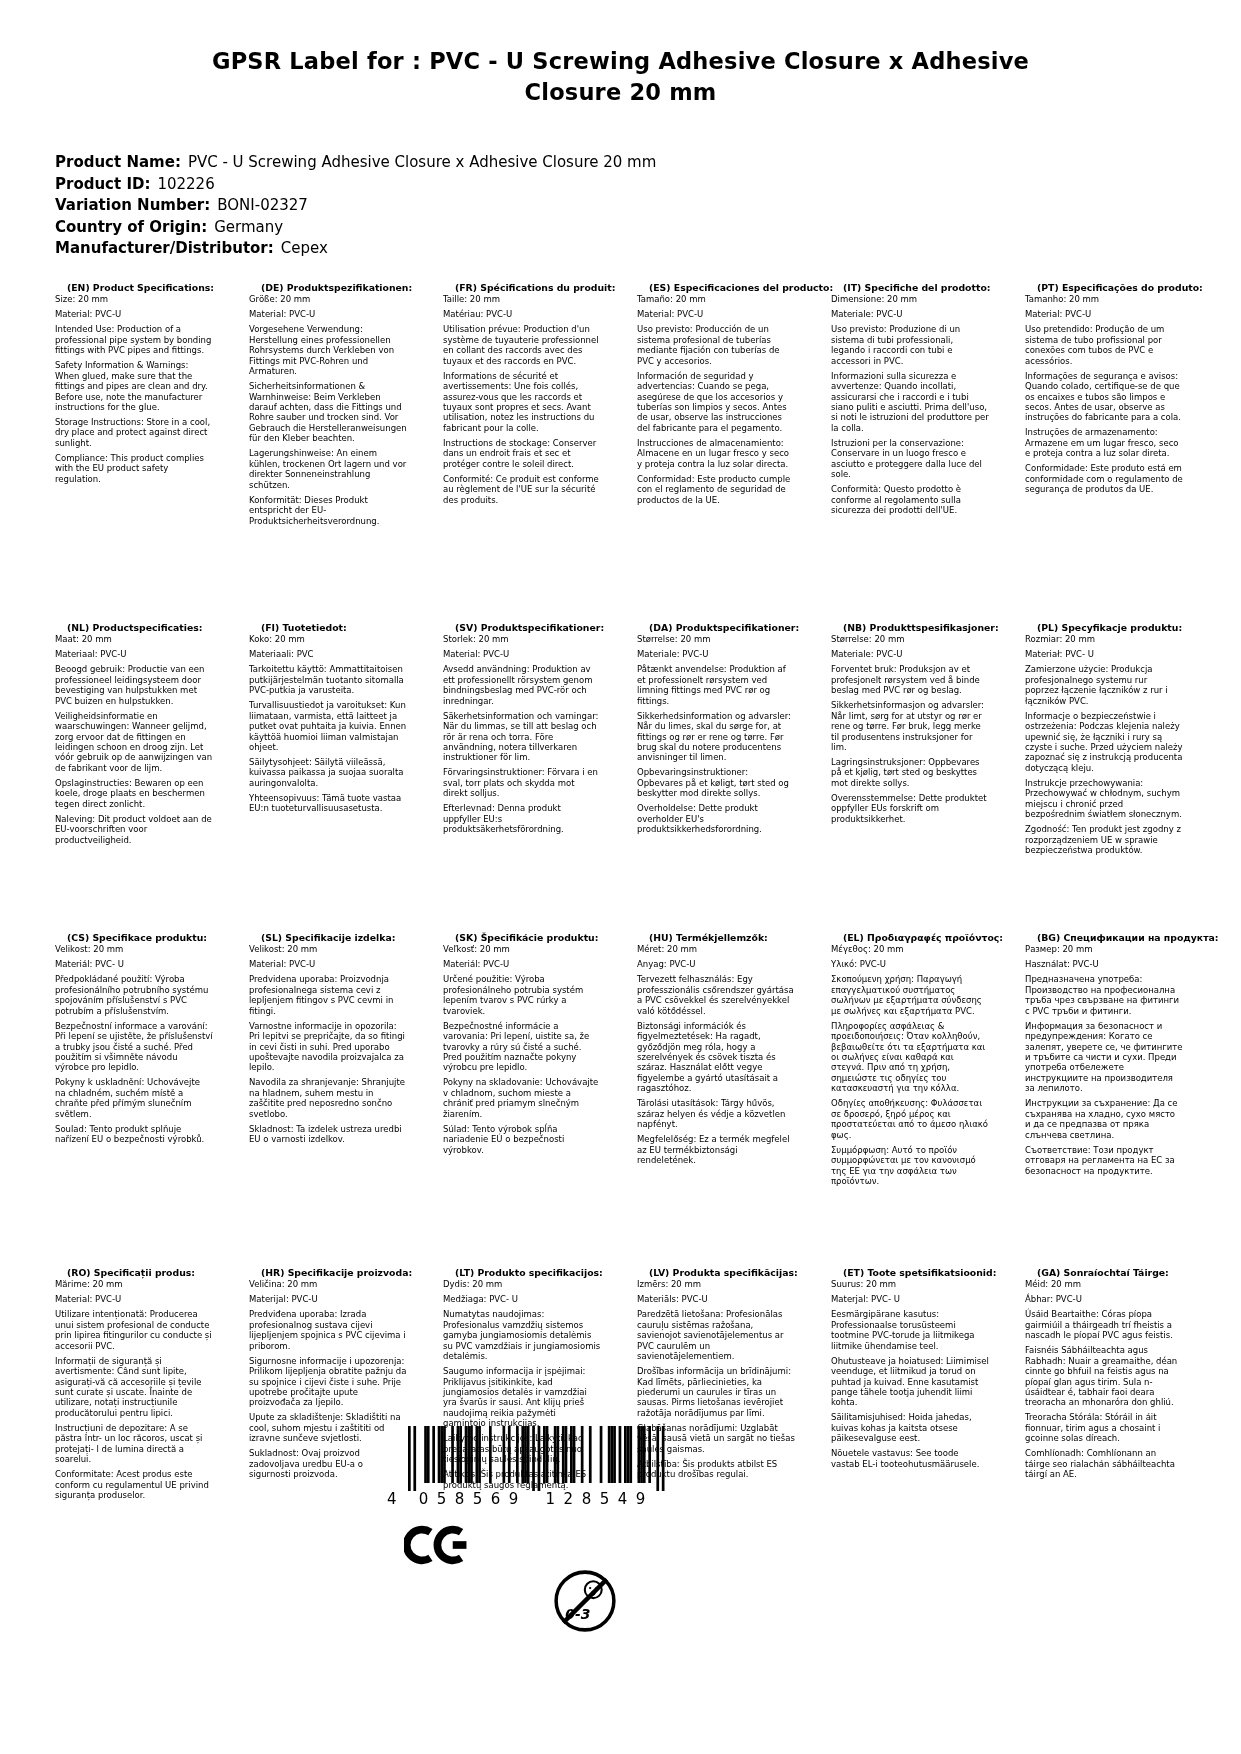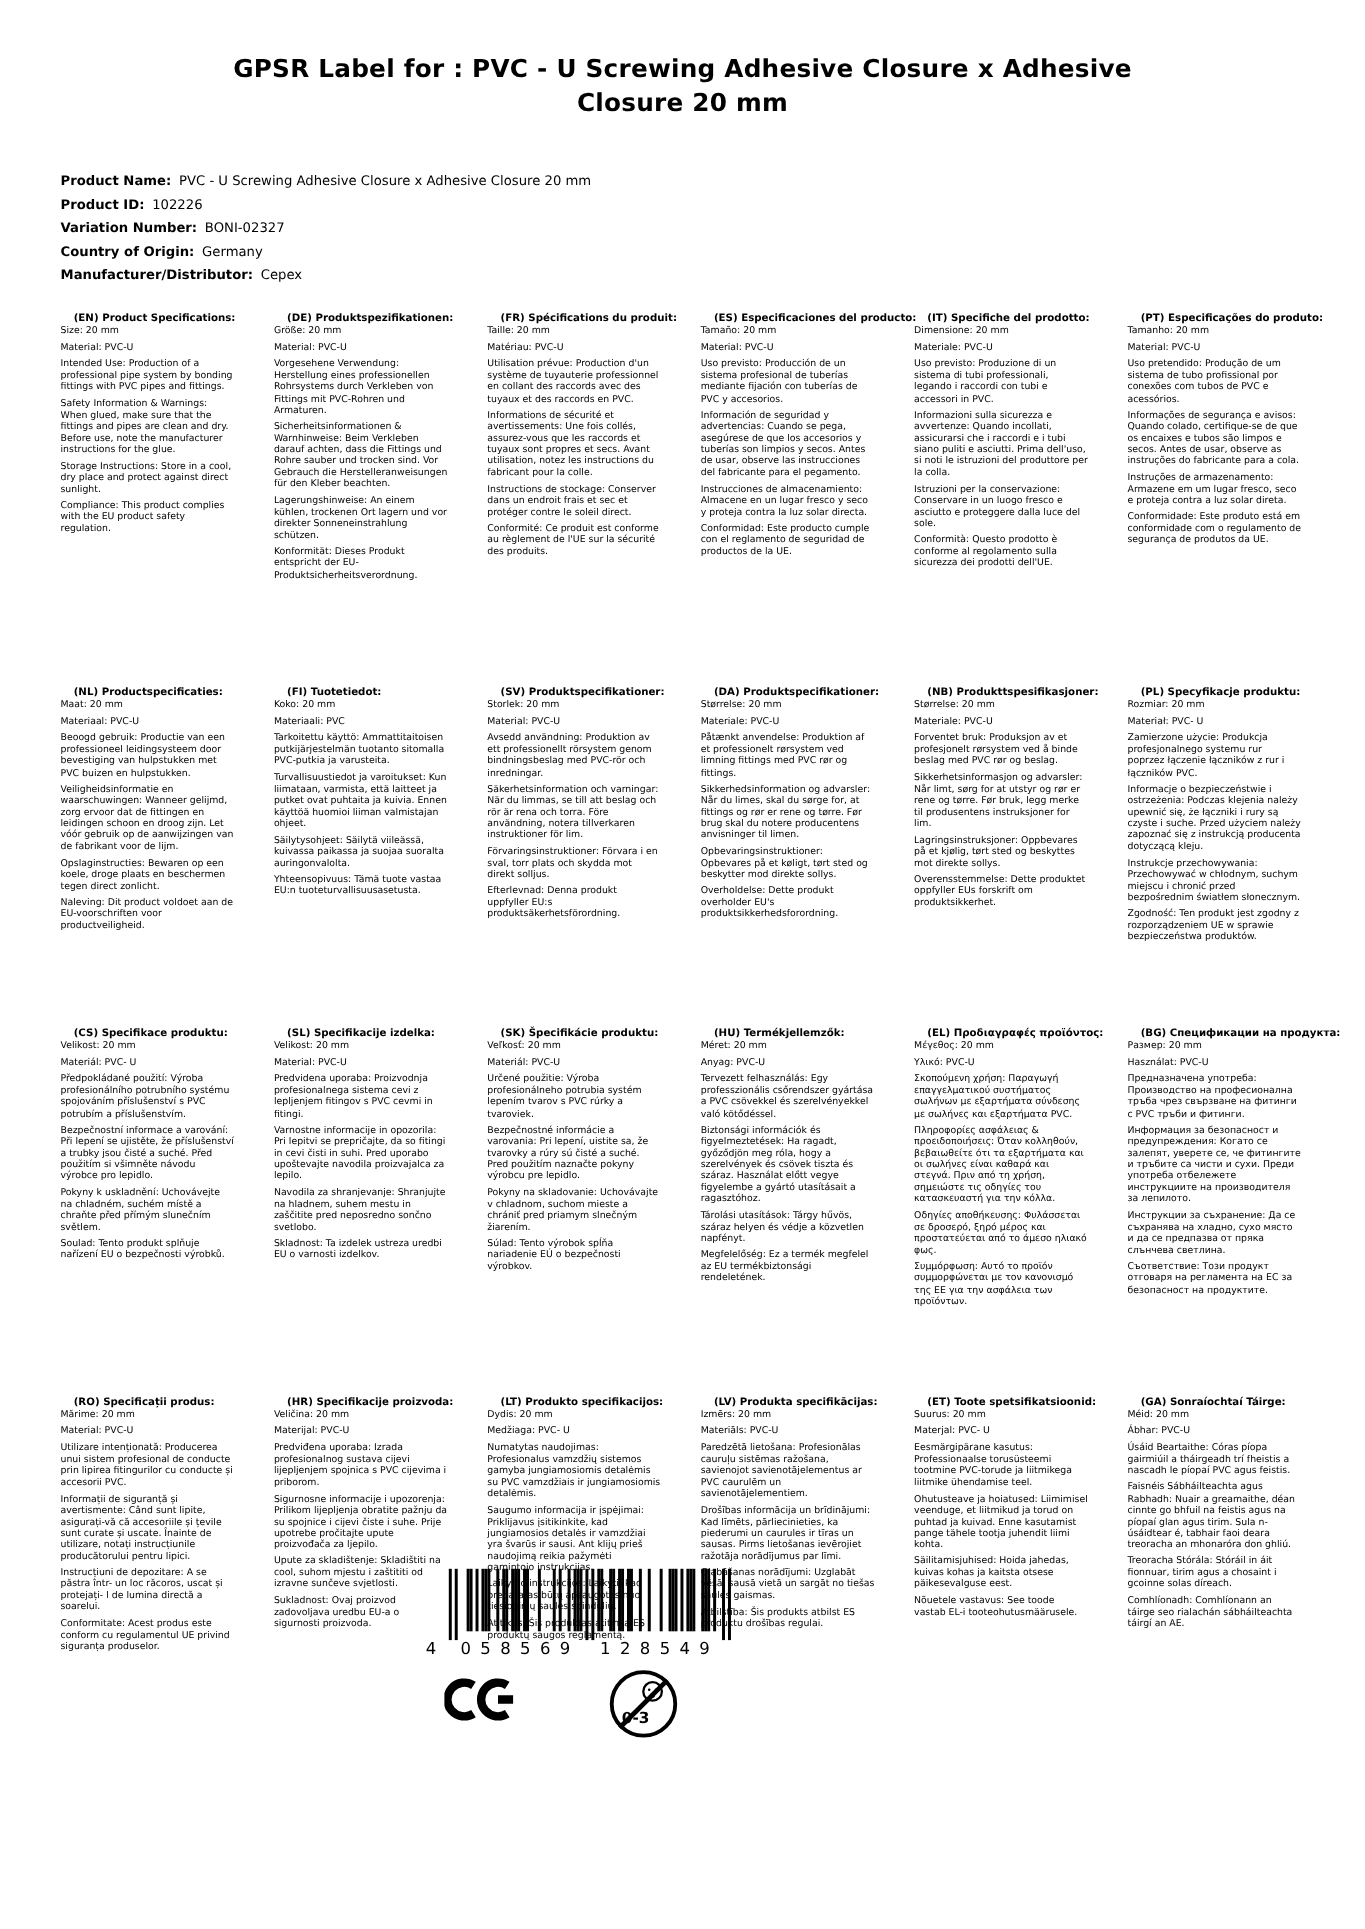--- a/index.html
+++ b/index.html
@@ -4,29 +4,29 @@
 <style>
   html,body{margin:0;padding:0;background:#ffffff;}
   .page{
     position:relative;
     width:1241px;height:1754px;
     background:#fff;color:#000;
     font-family:"DejaVu Sans",sans-serif;
     overflow:hidden;
   }
   .title{
-    margin:12px auto;padding-top:36px;
+    margin:0 auto;padding-top:46px;
     width:880px;
     font-size:22.5px;font-weight:bold;
     line-height:31px;text-align:center;
     letter-spacing:.2px;
   }
   .product-info{
     margin:44px 7px 0 55px;
-    font-size:12px;line-height:21.6px;
+    font-size:15px;line-height:21.6px;
   }
   .pi-label{font-weight:bold;}
   .pi-value{margin-left:7px;}
   .specs-grid{
     display:grid;
     grid-template-columns:repeat(6,158px);
     grid-template-rows:340px 310px 335px auto;
     column-gap:36px;
     margin:22px 0 0 55px;
     align-items:start;
@@ -37,21 +37,21 @@
     white-space:nowrap;margin:0 0 1px 12px;
   }
   .spec-p{margin:0 0 4.5px 0;}
   .spec-p:first-of-type{margin-bottom:4.5px;}
   .barcode-wrap{position:absolute;left:386px;top:1426px;}
   .bc-text{
     font-family:"DejaVu Sans",sans-serif;
     font-size:15px;letter-spacing:8.5px;
   }
   .ce-wrap{position:absolute;left:404px;top:1524px;}
-  .age-wrap{position:absolute;left:552px;top:1516px;}
+  .age-wrap{position:absolute;left:552px;top:1568px;font-style:italic;}
   .age-text{font-family:"DejaVu Sans",sans-serif;font-weight:bold;font-size:13.5px;}
 </style>
 </head>
 <body>
 
 <div class="page">
   <h1 class="title">GPSR Label for : PVC - U Screwing Adhesive Closure x Adhesive Closure 20 mm</h1>
 
   <section class="product-info" id="product-info">
       <div class="pi-row"><span class="pi-label">Product Name:</span><span class="pi-value">PVC - U Screwing Adhesive Closure x Adhesive Closure 20 mm</span></div>

